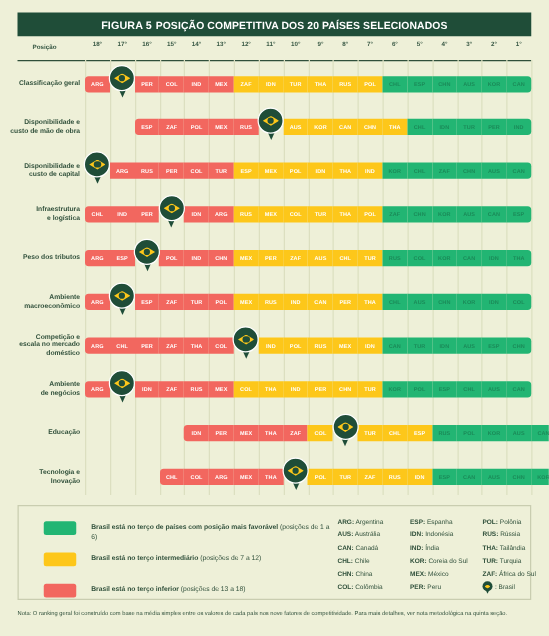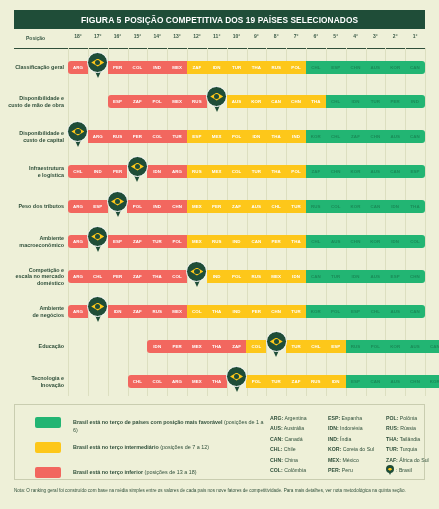--- a/index.html
+++ b/index.html
@@ -156,21 +156,21 @@
     font-size:4.6px; line-height:6px; color:#2f4f3a;
   }
 </style>
 </head>
 <body>
 
 <div id="page">
 
   <div class="title-bar">
     <span class="t-strong">FIGURA 5</span>
-    <span class="t-rest">POSIÇÃO COMPETITIVA DOS 19 PAÍSES SELECIONADOS</span>
+    <span class="t-rest">POSIÇÃO COMPETITIVA DOS 20 PAÍSES SELECIONADOS</span>
   </div>
 
   <div class="axis-wrap">
     <span class="axis-label-pos">Posição</span>
     <div class="axis-line"></div>
     <div id="ticks">
         <div class="tick" style="left: 77.9167px;"><span class="tl">18°</span><span class="td"></span></div>
         <div class="tick" style="left: 97.75px;"><span class="tl">17°</span><span class="td"></span></div>
         <div class="tick" style="left: 117.583px;"><span class="tl">16°</span><span class="td"></span></div>
         <div class="tick" style="left: 137.417px;"><span class="tl">15°</span><span class="td"></span></div>

